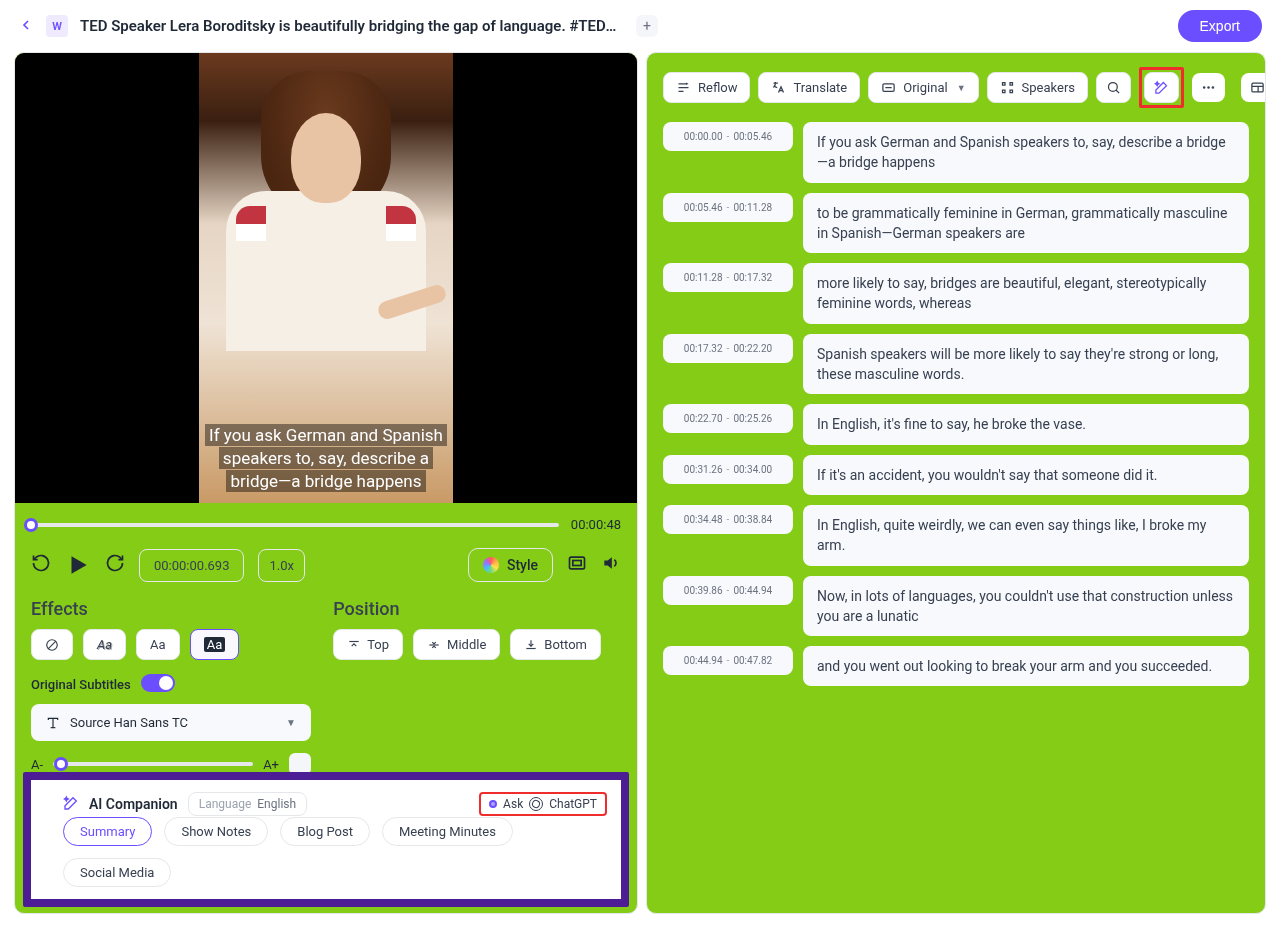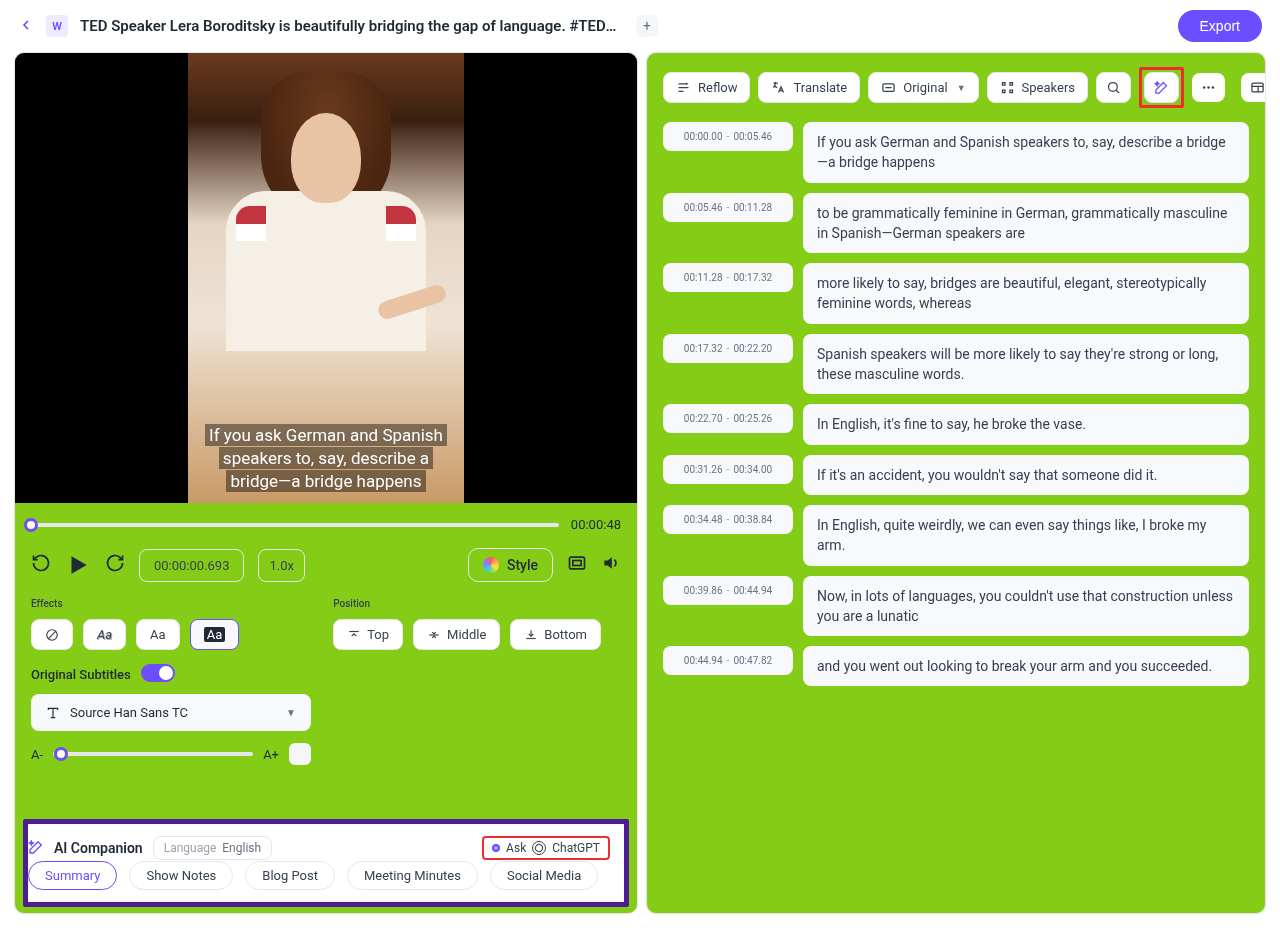--- a/index.html
+++ b/index.html
@@ -69,21 +69,21 @@
   
   .video-box {
     background: #000;
     height: 450px;
     display: flex;
     align-items: center;
     justify-content: center;
     position: relative;
   }
   .video-frame {
-    width: 276px;
+    width: 254px;
     height: 100%;
     background: linear-gradient(180deg, #6b3a1f 0%, #3a1f10 15%, #e6d5c4 38%, #efe3d5 60%, #c99a66 100%);
     position: relative;
     display: flex;
     align-items: center;
     justify-content: center;
   }
   .person {
     position: absolute;
     top: 18px; left: 50%; transform: translateX(-50%);
@@ -154,21 +154,21 @@
     width: 16px; height: 16px; border-radius: 50%;
     background: conic-gradient(#ff5b5b, #ffb347, #ffe14d, #6bdc7a, #4db5ff, #a06bff, #ff5b5b);
   }
 
   
   .row-section {
     padding: 4px 16px 0 16px;
     display: flex; gap: 40px;
   }
   .col { flex: 0 0 auto; }
-  .col-label { font-size: 10px; color: #374151; margin-bottom: 10px; font-weight: 500; }
+  .col-label { font-size: 18px; color: #374151; margin-bottom: 10px; font-weight: 500; }
   .chip-row { display: flex; gap: 10px; }
   .chip {
     border: 1px solid var(--border); border-radius: 8px; padding: 7px 13px;
     font-size: 13px; display: flex; align-items: center; gap: 6px; cursor: pointer;
     background: #fff; color: #374151;
   }
   .chip.active { border-color: var(--accent); color: var(--accent); background: #faf8ff; }
   .chip svg { width: 14px; height: 14px; }
 
   
@@ -194,22 +194,22 @@
   .size-track { flex: 1; height: 4px; background: var(--border); border-radius: 2px; position: relative; }
   .size-thumb {
     position: absolute; left: 4%; top: 50%; transform: translate(-50%, -50%);
     width: 14px; height: 14px; border-radius: 50%; background: #fff; border: 3px solid var(--accent);
   }
   .size-swatch { width: 22px; height: 22px; background: var(--bg-soft); border-radius: 6px; }
 
   
   .ai-box {
     position: absolute; left: 8px; right: 8px; bottom: 6px;
-    border: 5px solid #4c1d95; border-radius: 2px;
-    padding: 12px 14px 12px 0;
+    border: 8px solid #4c1d95; border-radius: 2px;
+    padding: 12px 14px 12px 32px;
     background: #fff;
   }
   .ai-header { display: flex; align-items: center; gap: 10px; }
   .ai-title { font-weight: 600; font-size: 14px; }
   .lang-pill {
     border: 1px solid var(--border); border-radius: 8px; padding: 4px 10px;
     font-size: 12px; color: #6b7280; display: flex; gap: 6px; align-items: center;
   }
   .ask-pill {
     margin-left: auto; border: 2px solid #ef2d2d; border-radius: 4px;

